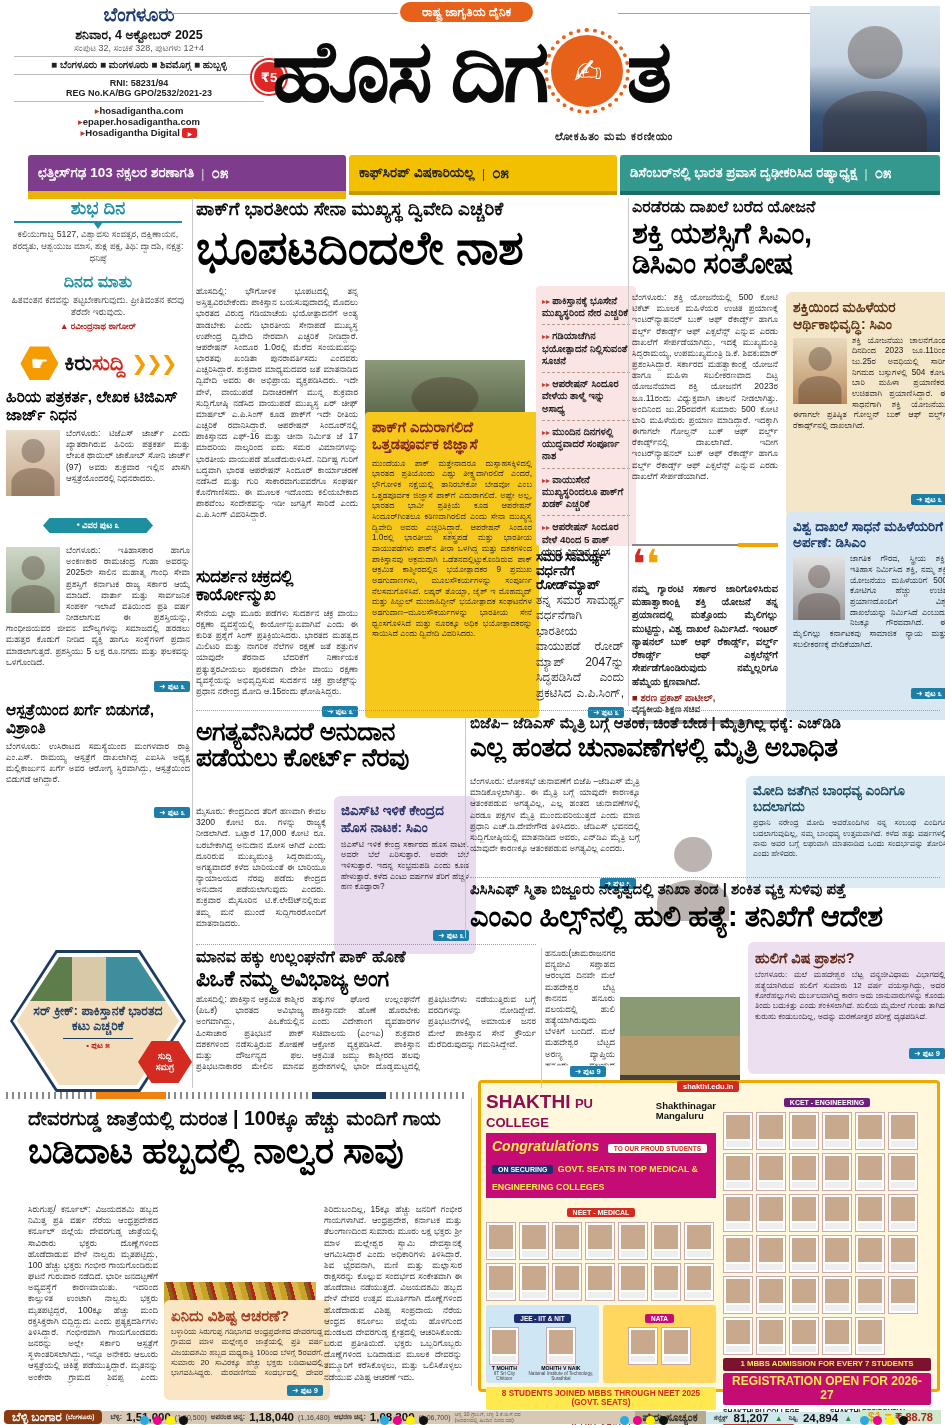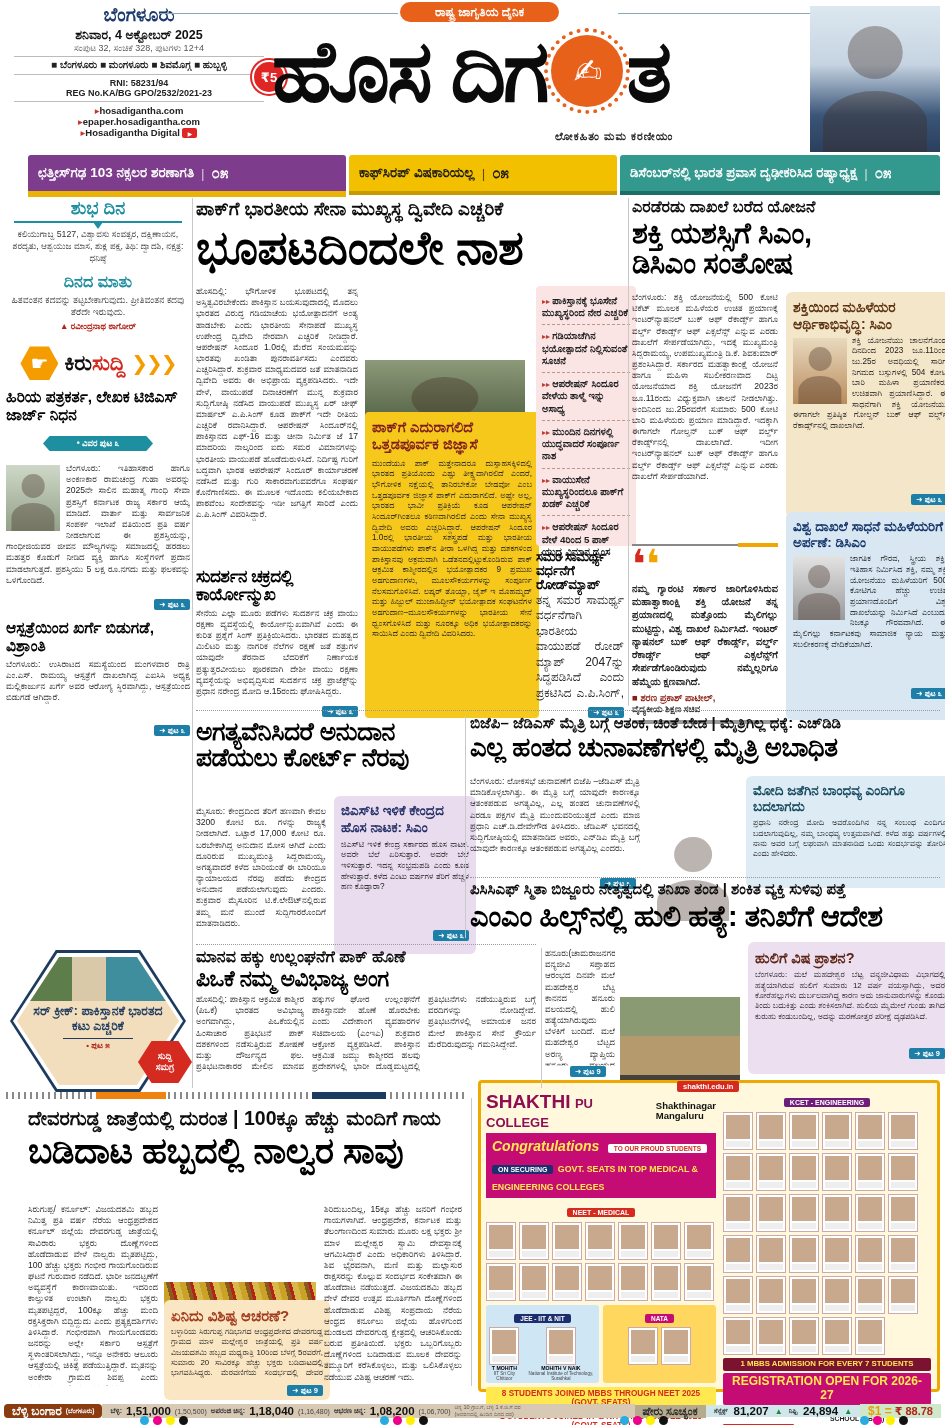--- a/index.html
+++ b/index.html
@@ -22,41 +22,41 @@
 
   
   #hd .city{font-size:19px;font-weight:800;color:#1c3a6e}
   #hd .date{font-size:12.5px;font-weight:800;color:#111;margin-top:2px}
   #hd .small{font-size:9px;color:#555}
   #hd .eds{font-size:10px;font-weight:700;color:#222;margin-top:2px}
   #hd .lnk{font-size:9.5px;color:#222;font-weight:600}
   #hd .lnk b{color:#c0392b}
   .rule{border-top:1px solid #bbb;margin:3px 0}
   #pill{background:#e8611a;color:#fff;font-weight:800;font-size:12px;border-radius:12px;
-        padding:3px 35px;white-space:nowrap}
+        padding:3px 22px;white-space:nowrap}
   #price{width:30px;height:30px;border-radius:50%;background:#e02525;color:#fff;font-weight:800;
          font-size:13px;display:flex;align-items:center;justify-content:center;border:2px solid #fff;
          box-shadow:0 0 0 2px #e02525}
   #mast{font-size:86px;font-weight:900;color:#0b0b0b;letter-spacing:-3px;white-space:nowrap;
         display:flex;align-items:center;line-height:1}
   #logo{width:72px;height:72px;border-radius:50%;background:#e8611a;margin:0 4px;
         display:flex;align-items:center;justify-content:center;color:#fff;font-size:34px;
         outline:4px dotted #e8611a;outline-offset:3px;flex:0 0 auto}
   #motto{font-size:11px;font-weight:800;color:#222;letter-spacing:1px}
   .ytic{display:inline-flex;width:15px;height:10px;background:#e02525;border-radius:2px;
         align-items:center;justify-content:center;color:#fff;font-size:6px;vertical-align:middle}
   .hd-rule{position:absolute;height:0;border-top:1.5px solid #8aa9b8}
 
   
   #teasers{display:flex;gap:3px}
   .teaser{display:flex;align-items:center;height:36px;color:#fff;font-weight:800;font-size:13.5px;
           padding:0 10px;border-radius:3px 3px 0 0;flex:0 0 auto}
   .teaser .sep{margin:0 7px;opacity:.7;font-weight:400}
   .teaser .pn{font-size:15px;font-weight:800}
-  .t1{background:#7d3c8c;border-bottom:6px solid #eab308;width:298px}
+  .t1{background:#7d3c8c;border-bottom:8px solid #eab308;width:298px}
   .t2{background:#f3c000;color:#1a1a1a;border-bottom:4px solid #c79a00;width:248px}
   .t3{background:#33998f;border-bottom:4px solid #1d6e66;flex:1 1 auto}
 
   
   .sb-title{color:#1e8fa3;font-size:18px;font-weight:800;text-align:center}
   .sb-underline{border-top:2px solid #1e8fa3;margin:2px 8px;position:relative}
   .sb-underline::after{content:"";position:absolute;left:50%;top:-1px;transform:translateX(-50%);
       border:5px solid transparent;border-top:7px solid #1e8fa3}
   .sb-small{font-size:8.8px;color:#333;text-align:center;line-height:1.35}
   .fbox{border:2px solid #555;background:#fff;box-shadow:4px 4px 0 #d8d8d8;padding:6px;text-align:center}
@@ -109,21 +109,21 @@
   .spgrid{display:flex;flex-wrap:wrap;gap:3px}
   .sp{width:28px;height:36px;background:#fff;border:1px solid #caa;display:flex;flex-direction:column}
   .sp::before{content:"";flex:1;background:#c9a98e;margin:2px}
   .sp::after{content:"";height:6px;background:#eee;margin:0 2px 2px}
   .ach{font-weight:800;text-align:center;border-radius:2px;padding:2px 3px;line-height:1.15}
   .offer .t{font-size:6.8px;font-weight:800;color:#222}
   .offer .s{display:inline-block;background:#d42a20;color:#fff;font-size:5.8px;font-weight:700;
             padding:0 3px;border-radius:1px;margin-top:1px}
 
   
-  #ft{display:flex;align-items:center;height:26px}
+  #ft{display:flex;align-items:flex-end;height:26px}
   #ft .lab{background:#8a3b10;color:#fff;font-weight:800;font-size:12px;display:flex;align-items:center;
            padding:0 8px;border-radius:4px;gap:4px}
   #ft .lab small{font-size:6.5px;font-weight:600}
   #ft .rates{background:#d8c9b4;display:flex;align-items:center;gap:4px;padding:0 8px;flex:1}
   #ft .rates .rl{font-size:7px;font-weight:700;color:#333}
   #ft .rates .rv{font-size:11.5px;font-weight:800;color:#111}
   #ft .rates .rp{font-size:7px;color:#444}
   #ft .note{font-size:5.5px;color:#555;width:70px;line-height:1.2}
   #ft .share{background:#b7ab8e;color:#2a2a2a;font-weight:800;font-size:11px;display:flex;
              align-items:center;padding:0 8px}
@@ -196,20 +196,24 @@
 
 
     <div class="kiru" style="margin-top:14px;justify-content:center">
       <span class="ic">☛</span>
       <span class="t"><span>ಕಿರು</span><i>ಸುದ್ದಿ</i></span>
       <span class="chev">❯❯❯</span>
     </div>
 
     <div>
       <div class="sbt">ಹಿರಿಯ ಪತ್ರಕರ್ತ, ಲೇಖಕ ಟಿಜಿಎಸ್ ಜಾರ್ಜ್ ನಿಧನ</div>
+      <div class="bd jt" style="height:78px">
+        <span class="photo portrait sb-ph" style="background:linear-gradient(180deg,#e8dccb,#c7a98a)"></span>
+        <span>ಬೆಂಗಳೂರು: ಟಿಜೆಎಸ್ ಜಾರ್ಜ್ ಎಂದು ಖ್ಯಾತರಾಗಿರುವ ಹಿರಿಯ ಪತ್ರಕರ್ತ ಮತ್ತು ಲೇಖಕ ಥಾಯಿಲ್ ಜಾಕೋಬ್ ಸೋನಿ ಜಾರ್ಜ್ (97) ಅವರು ಶುಕ್ರವಾರ ಇಲ್ಲಿನ ಖಾಸಗಿ ಆಸ್ಪತ್ರೆಯೊಂದರಲ್ಲಿ ನಿಧನರಾದರು.</span>
+      </div>
       <div class="ribbon" style="width:110px;margin:12px auto">• ವಿವರ ಪುಟ ೩</div>
     </div>
 
     <div>
       <div class="bd jt" style="height:128px">
         <span class="photo portrait sb-ph" style="background:linear-gradient(180deg,#cfd8c8,#93a188)"></span>
         <span>ಬೆಂಗಳೂರು: ಇತಿಹಾಸಕಾರ ಹಾಗೂ ಅಂಕಣಕಾರ ರಾಮಚಂದ್ರ ಗುಹಾ ಅವರನ್ನು 2025ನೇ ಸಾಲಿನ ಮಹಾತ್ಮ ಗಾಂಧಿ ಸೇವಾ ಪ್ರಶಸ್ತಿಗೆ ಕರ್ನಾಟಕ ರಾಜ್ಯ ಸರ್ಕಾರ ಆಯ್ಕೆ ಮಾಡಿದೆ. ವಾರ್ತಾ ಮತ್ತು ಸಾರ್ವಜನಿಕ ಸಂಪರ್ಕ ಇಲಾಖೆ ವತಿಯಿಂದ ಪ್ರತಿ ವರ್ಷ ನೀಡಲಾಗುವ ಈ ಪ್ರಶಸ್ತಿಯನ್ನು, ಗಾಂಧೀಜಿಯವರ ಜೀವನ ಮೌಲ್ಯಗಳನ್ನು ಸಮಾಜದಲ್ಲಿ ಹರಡಲು ಮಹತ್ತರ ಕೊಡುಗೆ ನೀಡಿದ ವ್ಯಕ್ತಿ ಹಾಗೂ ಸಂಸ್ಥೆಗಳಿಗೆ ಪ್ರದಾನ ಮಾಡಲಾಗುತ್ತದೆ. ಪ್ರಶಸ್ತಿಯು 5 ಲಕ್ಷ ರೂ.ನಗದು ಮತ್ತು ಫಲಕವನ್ನು ಒಳಗೊಂಡಿದೆ.</span>
       </div>
       <div style="text-align:right;margin-top:2px"><span class="pg">➜ ಪುಟ ೩</span></div>
     </div>

